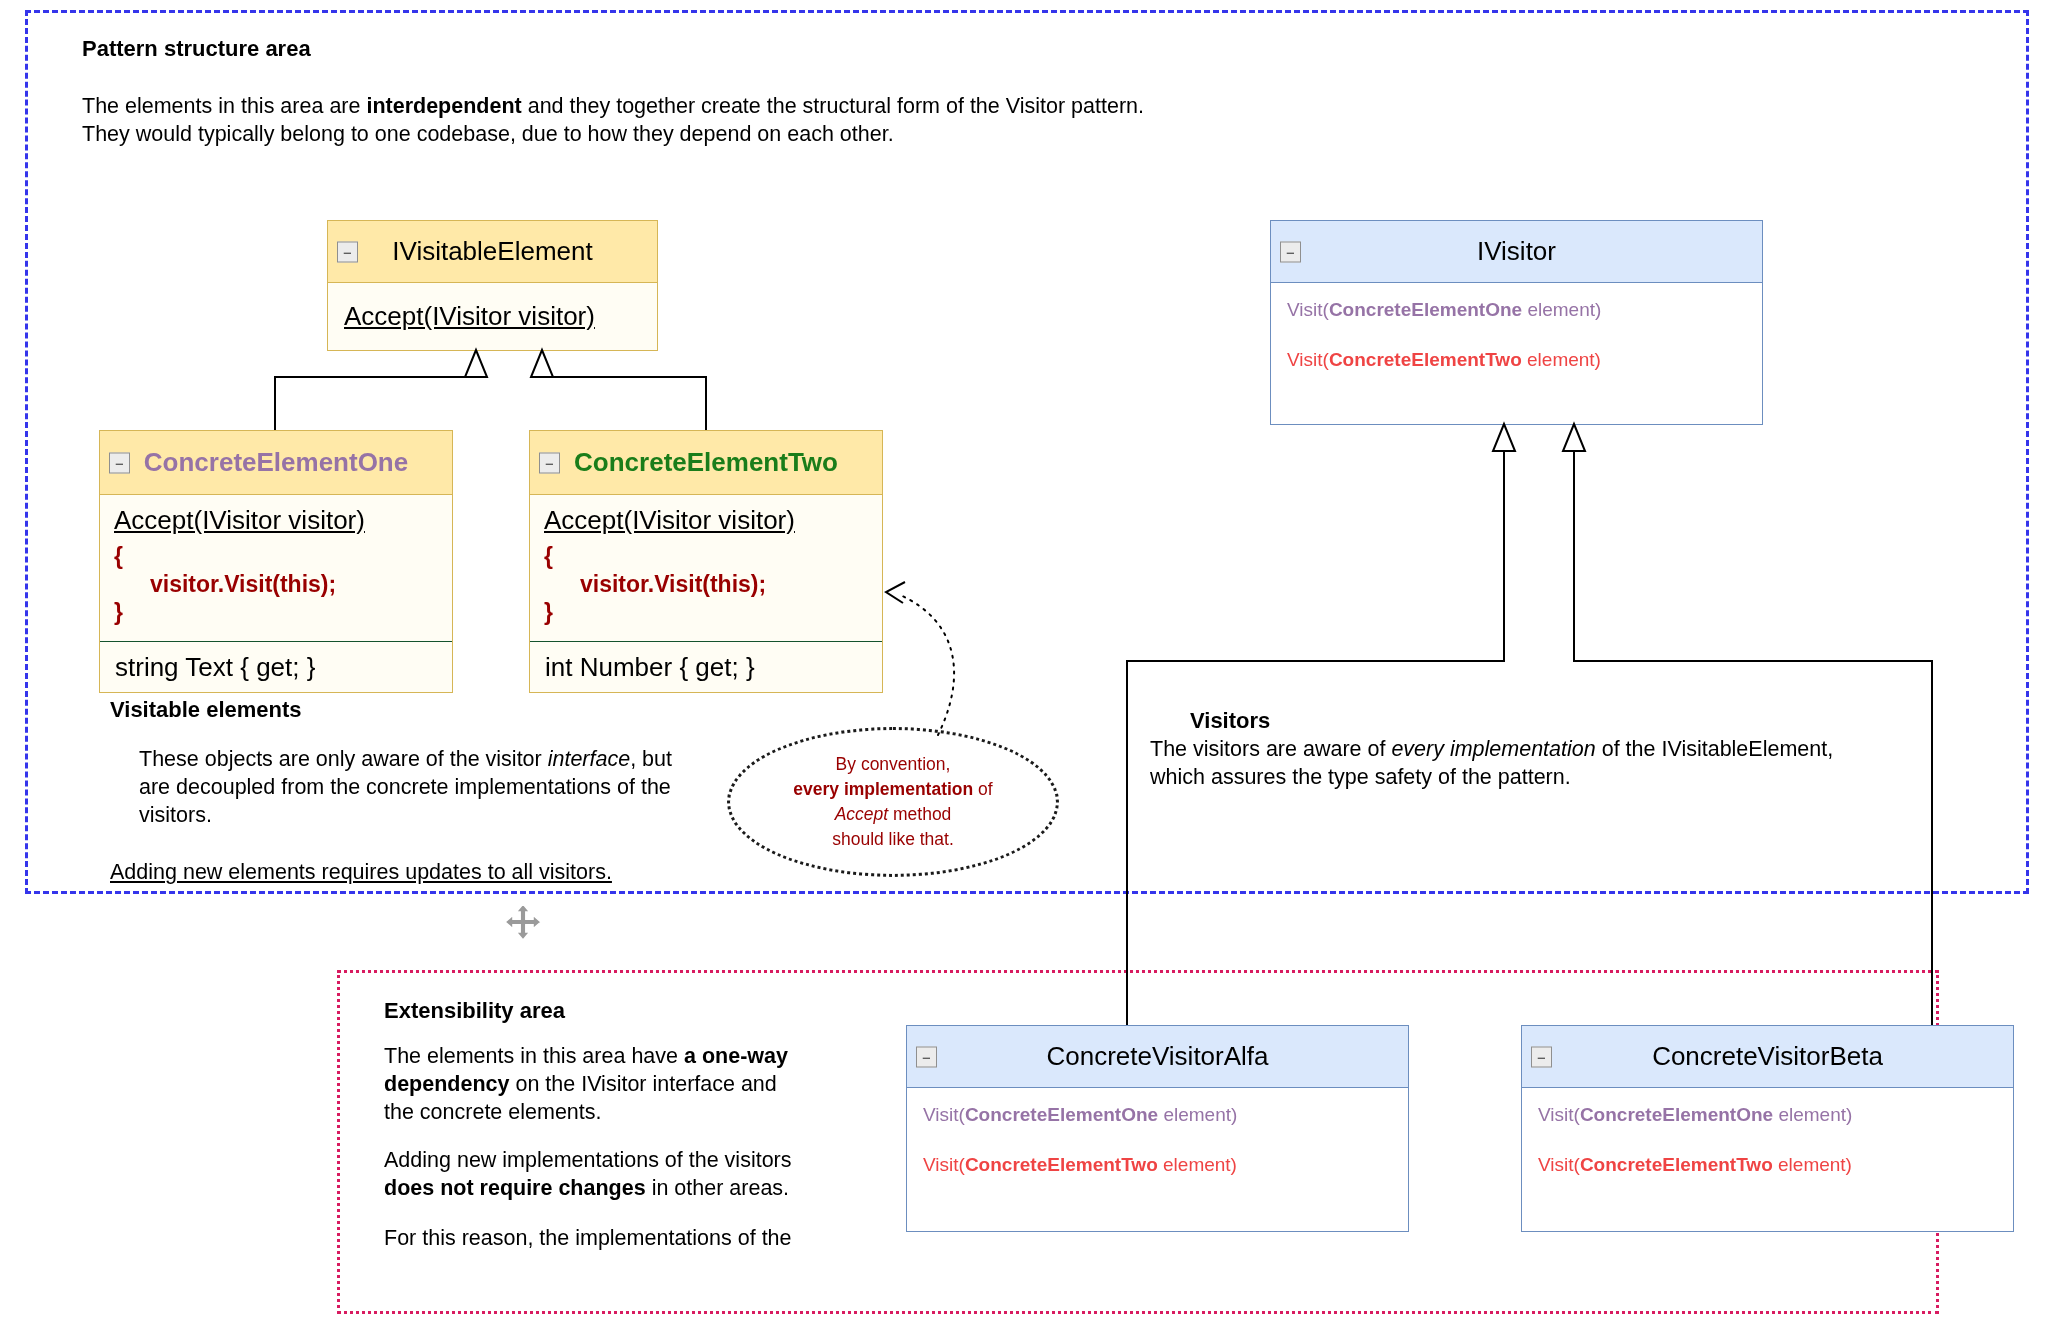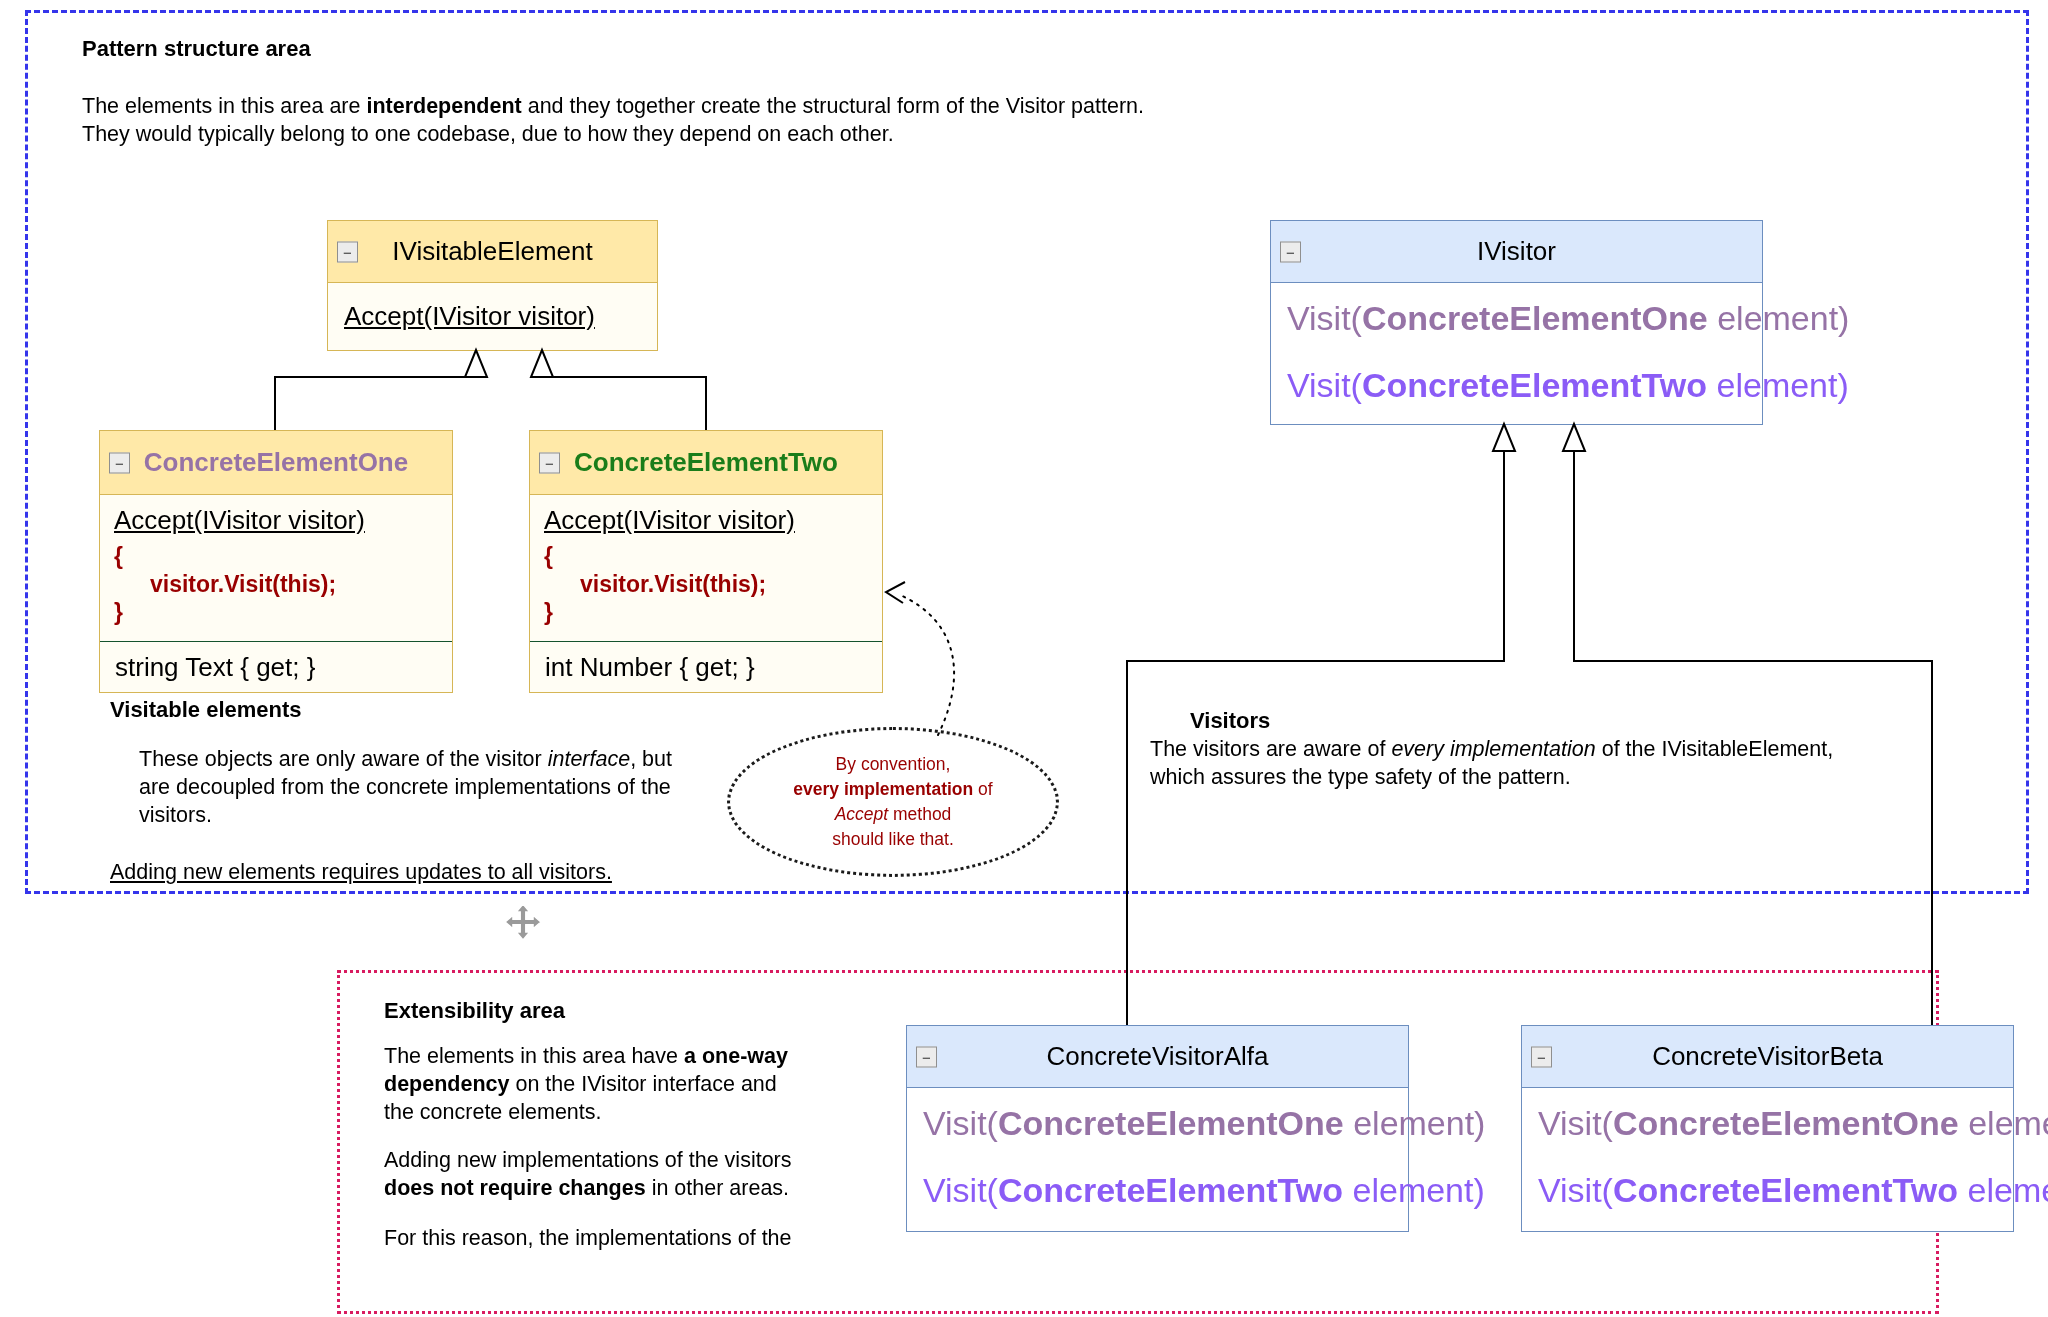--- a/index.html
+++ b/index.html
@@ -42,24 +42,24 @@
   .title-green  { color: #1a7d1a; font-weight: bold; }
 
   .single-body { display: flex; align-items: center; padding: 0 16px; }
   .elem-body { padding: 10px 14px 6px; }
   .method-line { font-size: 26px; margin-bottom: 6px; white-space: nowrap; text-decoration: underline; }
   .code-line { color: #990000; font-weight: bold; font-size: 23px; line-height: 28px; white-space: nowrap; }
   .code-indent { padding-left: 36px; }
   .attr-row { border-top: 1px solid #14532d; display: flex; align-items: center; padding: 0 15px; font-size: 26px; white-space: nowrap; }
 
   .visitor-body { padding: 16px 16px 0; }
-  .visit-line { font-size: 34px; white-space: nowrap; }
+  .visit-line { font-size: 19px; white-space: nowrap; }
   .visit-line + .visit-line { margin-top: 28px; }
   .purple { color: #9673a6; }
-  .green  { color: #8b5cf6; }
+  .green  { color: #ef4444; }
 
   .h62 { height: 62px; } .h64 { height: 64px; } .h67 { height: 67px; }
   .h141 { height: 141px; } .h143 { height: 143px; } .h146 { height: 146px; } .h51 { height: 51px; }
 
   
   #cloud {
     position: absolute; left: 727px; top: 727px; width: 332px; height: 150px;
     border: 3px dotted #1a1a1a; border-radius: 50%; background: #fff; z-index: 2;
     display: flex; flex-direction: column; align-items: center; justify-content: center;
     font-size: 17.5px; line-height: 25px; color: #990000; text-align: center;

